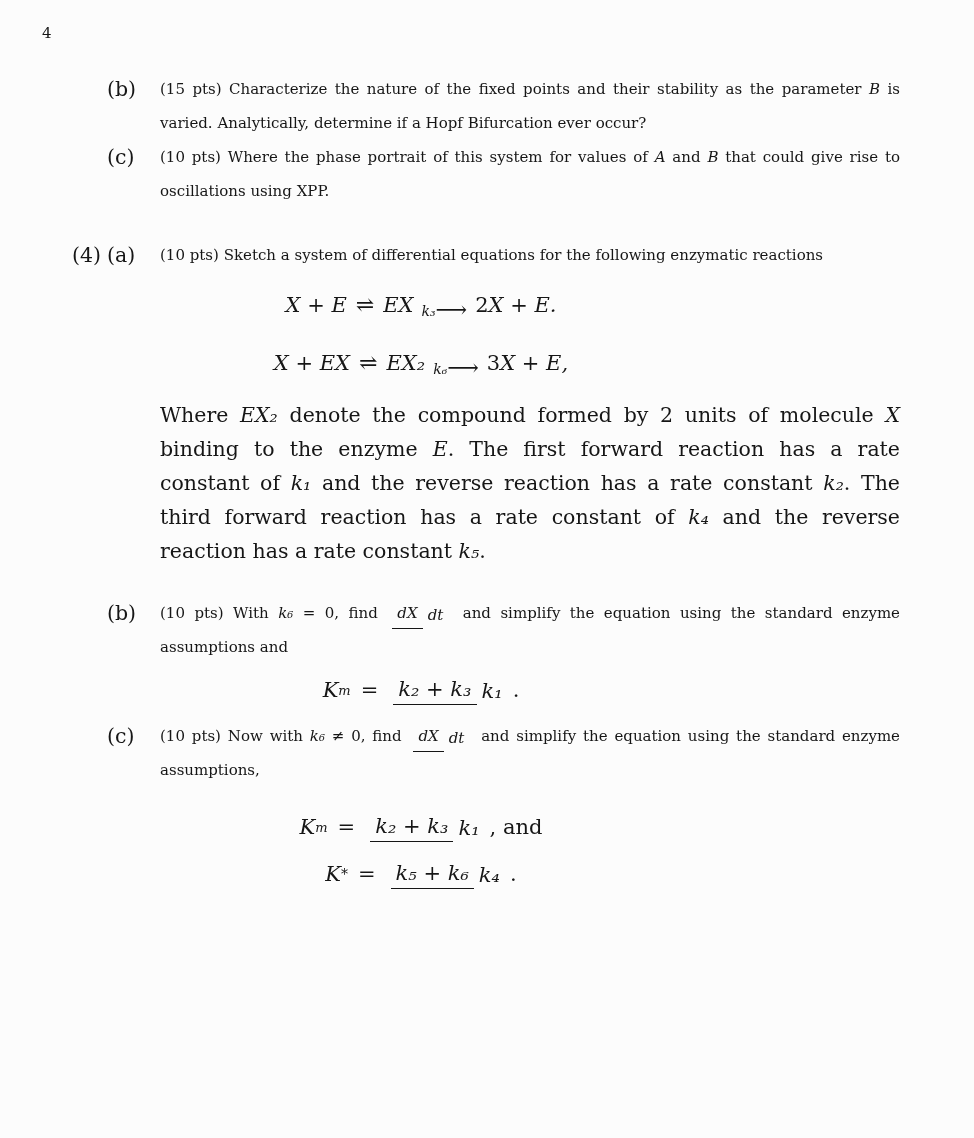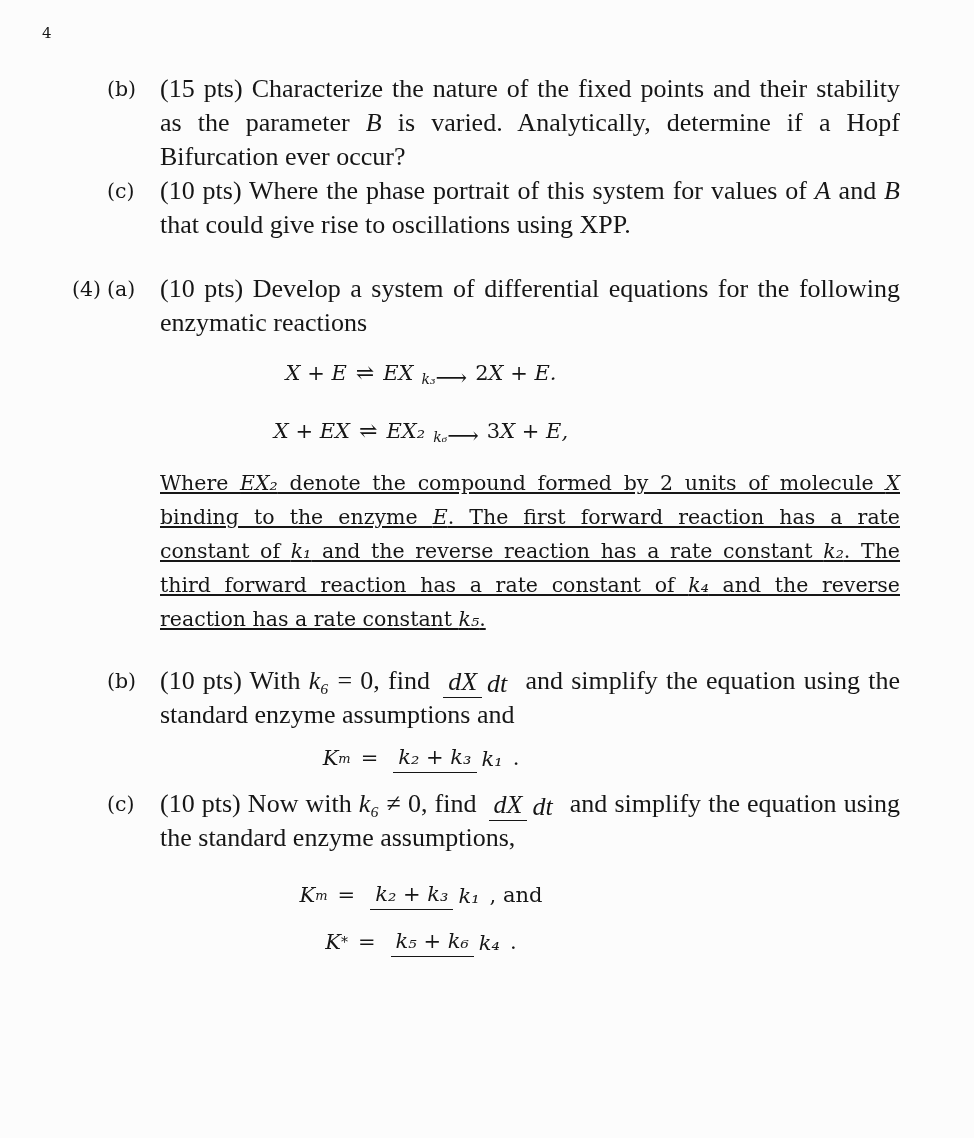--- a/index.html
+++ b/index.html
@@ -13,21 +13,21 @@
   }
   .pagenum {
     position: absolute; top: 24px; left: 42px;
     font-size: 15px;
   }
   .content { padding: 72px 74px 0 72px; }
 
   .item { display: flex; align-items: flex-start; }
   .outer  { flex: 0 0 35px; white-space: nowrap; font-size: 20.5px; line-height: 34px; }
   .plabel { flex: 0 0 53px; white-space: nowrap; font-size: 20.5px; line-height: 34px; }
-  .ptext  { flex: 1 1 auto; font-size: 26px; line-height: 34px; text-align: justify; font-family: Liberation Serif, serif; }
+  .ptext  { flex: 1 1 auto; font-size: 15px; line-height: 34px; text-align: justify; }
   .cont   { margin-left: 88px; font-size: 20.5px; line-height: 34px; text-align: justify; }
 
   .mi { font-style: italic; }
   .up { font-style: normal; }
 
   
   .eqrow {
     text-align: center;
     margin-right: 130px;
     font-size: 21px;
@@ -46,21 +46,21 @@
   .frac { display: inline-flex; flex-direction: row; align-items: center;
           vertical-align: middle; margin: 0 5px; }
   .fnum { border-bottom: 1.3px solid #161616; padding: 0 5px 2px; line-height: 26px; text-align: center; }
   .fden { padding: 1px 5px 0; line-height: 26px; }
   .rel  { margin: 0 10px; }
   sub { font-size: 13px; font-style: italic; }
   sup { font-size: 14px; }
 
   
   .item-q4   { margin-top: 30px; }
-  .where-par { margin-top: 20px; text-decoration: underline; }
+  .where-par { margin-top: 20px; }
   .item-b2   { margin-top: 28px; }
   .eq-km1    { margin-top: 12px; margin-bottom: 8px; }
   .item-c2   { margin-top: 14px; }
   .eq-km2    { margin-top: 26px; }
   .eq-kstar  { margin-top: 18px; }
 </style>
 </head>
 <body style="background: rgb(252, 252, 252); color: rgb(22, 22, 22);">
 
 <div class="pagenum">4</div>
@@ -75,21 +75,21 @@
 
   <div class="item">
     <span class="outer"></span>
     <span class="plabel">(c)</span>
     <div class="ptext"><span class="up">(10 pts)</span><span> Where the phase portrait of this system for values of </span><span class="mi">A</span><span> and </span><span class="mi">B</span><span> that could give rise to oscillations using XPP.</span></div>
   </div>
 
   <div class="item item-q4">
     <span class="outer">(4)</span>
     <span class="plabel">(a)</span>
-    <div class="ptext"><span class="up">(10 pts)</span><span> Develop a system of differential equations for the following enzymatic reactions</span></div>
+    <div class="ptext"><span class="up">(10 pts)</span><span> Sketch a system of differential equations for the following enzymatic reactions</span></div>
   </div>
 
   <div class="eqrow rxn1"><span class="mi">X + E</span><span class="harp">⇌</span><span class="mi">EX</span><span class="xarr">
         <span class="xk mi">k₃</span>
         <span class="xa">⟶</span>
       </span><span class="up">2</span><span class="mi">X + E.</span></div>
 
   <div class="eqrow rxn2"><span class="mi">X + EX</span><span class="harp">⇌</span><span class="mi">EX₂</span><span class="xarr">
         <span class="xk mi">k₆</span>
         <span class="xa">⟶</span>

